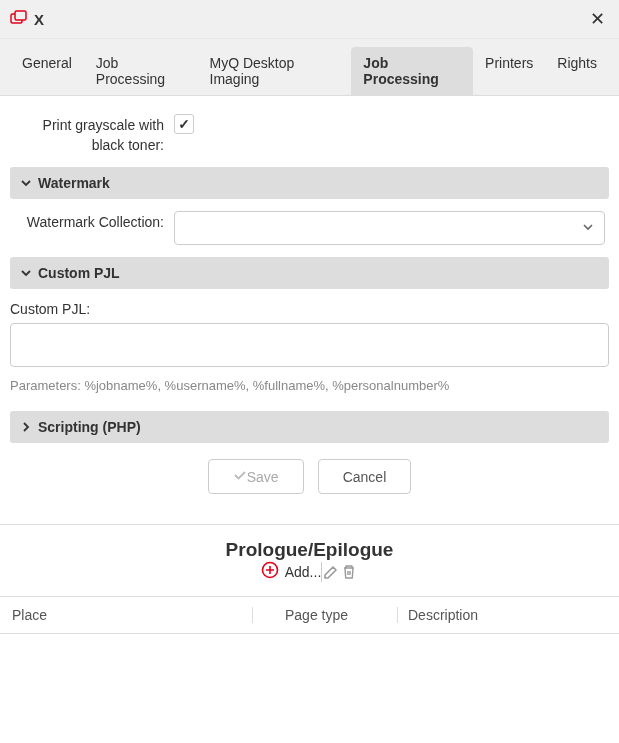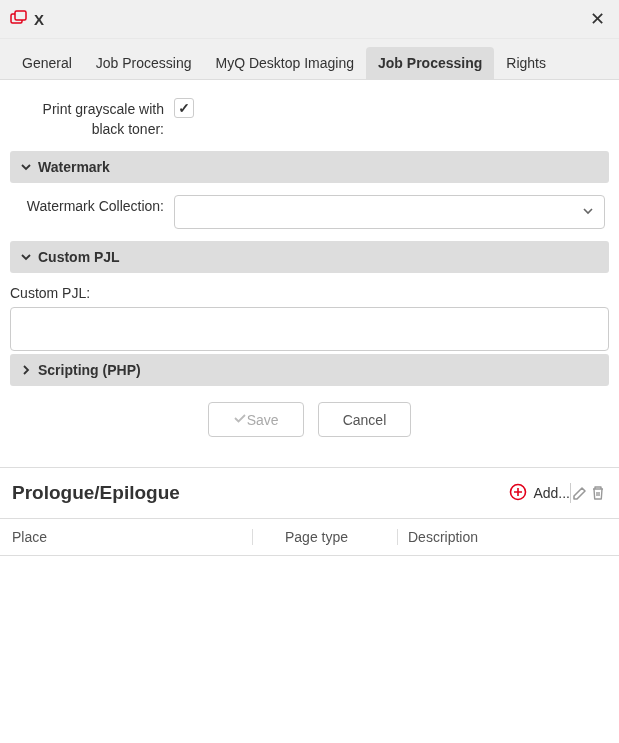--- a/index.html
+++ b/index.html
@@ -193,20 +193,21 @@
     
     .divider {
       border-top: 1px solid #ddd;
     }
     
     .panel-header {
       display: flex;
       align-items: center;
       padding: 14px 12px;
       border-bottom: 1px solid #ddd;
+      flex-direction: column;
     }
     
     .panel-title {
       font-size: 19px;
       font-weight: 700;
       flex: 1;
     }
     
     .panel-actions {
       display: flex;
@@ -266,20 +267,21 @@
   </span>
   <span class="title-text">X</span>
   <span class="close-x">✕</span>
 </div>
 
 <div class="tabs">
   <div class="tab">General</div>
   <div class="tab">Job Processing</div>
   <div class="tab">MyQ Desktop Imaging</div>
   <div class="tab active">Job Processing</div>
+  <div class="tab">Printers</div>
   <div class="tab">Rights</div>
 </div>
 
 <div class="content">
 
   
   
   <div class="form-row">
     <div class="form-label">Print grayscale with black toner:</div>
     <div class="form-control">
@@ -316,20 +318,21 @@
     <span class="chev">
       <svg width="12" height="12" viewBox="0 0 12 12">
           <path d="M2 4 L6 8 L10 4" fill="none" stroke="#333" stroke-width="1.8"></path>
         </svg>
     </span>
     <span>Custom PJL</span>
   </div>
   
   <div class="left-label">Custom PJL:</div>
   <textarea class="textarea-box" value="" style=""></textarea>
+  <div class="help-text">Parameters: %jobname%, %username%, %fullname%, %personalnumber%</div>
 
   
   <div class="section-header" style="margin-bottom:0">
     <span class="chev">
       <svg width="12" height="12" viewBox="0 0 12 12">
           <path d="M4 2 L8 6 L4 10" fill="none" stroke="#333" stroke-width="1.8"></path>
         </svg>
     </span>
     <span>Scripting (PHP)</span>
   </div>

